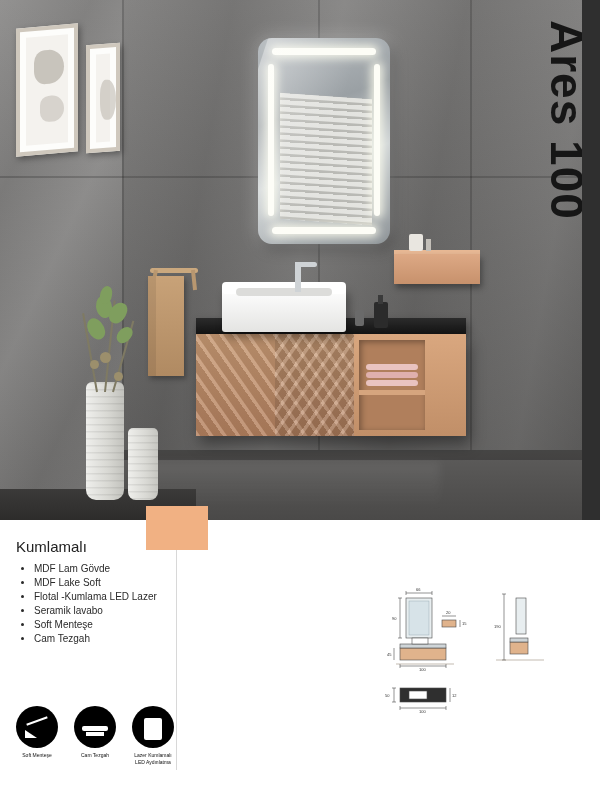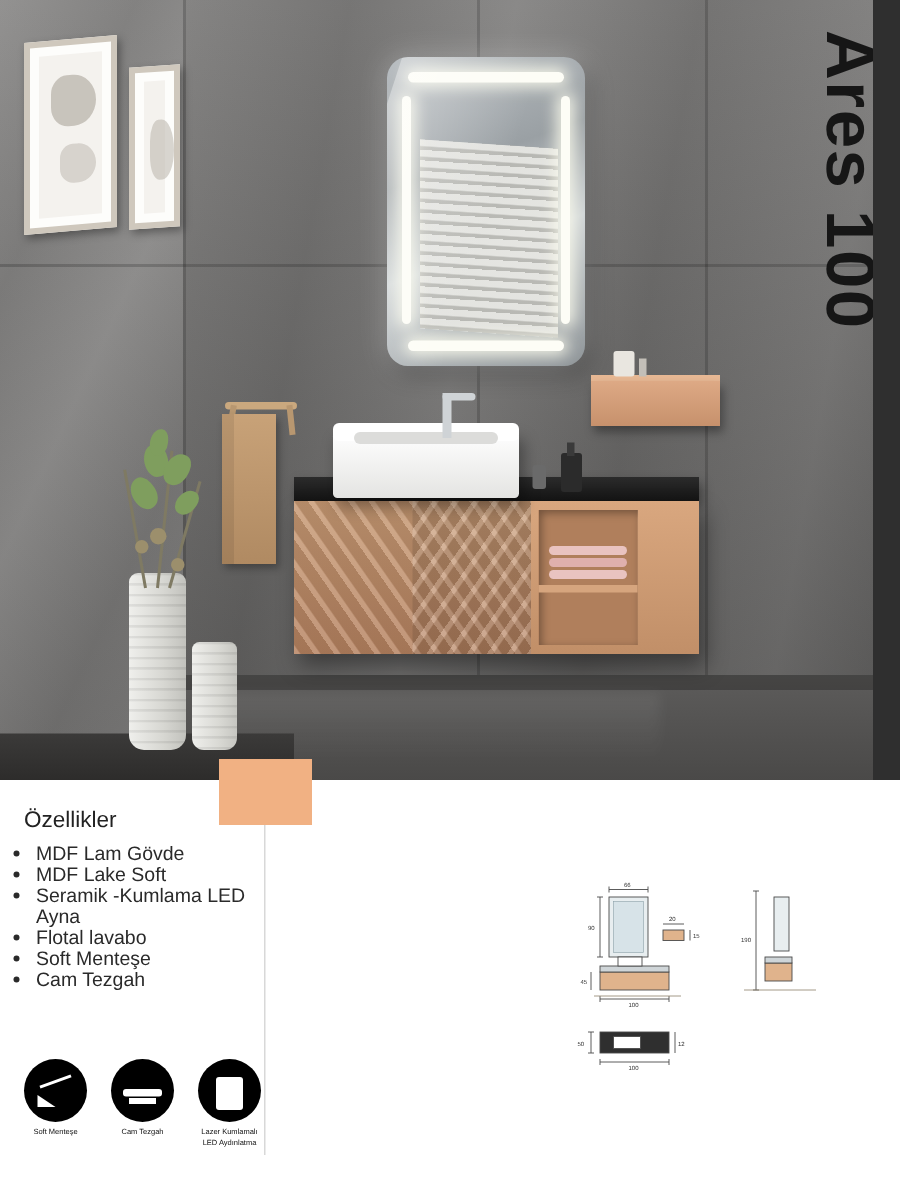--- a/index.html
+++ b/index.html
@@ -229,22 +229,22 @@
     background:#f1b183;
   }
 
   .feat-title {
     position:absolute; left:16px; top:538px;
     font-size: 15px; color:#222; font-weight:400;
   }
   .feat-list { position:absolute; left:24px; top:562px; width:160px; }
   .feat-list li {
     list-style: disc;
-    margin-left: 0;
-    font-size: 13px;
+    margin-left: 10px;
+    font-size: 10px;
     color:#2a2a2a;
     line-height: 14px;
   }
 
   
   .badges { position:absolute; left:14px; top:706px; display:flex; gap:12px; }
   .badge { width:46px; text-align:center; }
   .badge .disc {
     width:42px; height:42px; border-radius:50%;
     background:#000; margin:0 auto 4px auto; position:relative; overflow:hidden;
@@ -358,27 +358,27 @@
     <div class="title-vert">Ares 100</div>
   </div>
 
   <div class="right-strip"></div>
   <div class="right-strip-low"></div>
 
   <div class="lower"></div>
   <div class="divider-v"></div>
   <div class="swatch"></div>
 
-  <div class="feat-title">Özellikler</div>
+  <div class="feat-title">Kumlamalı</div>
 
   <ul class="feat-list">
     <li>MDF Lam Gövde</li>
     <li>MDF Lake Soft</li>
-    <li>Seramik -Kumlama LED Ayna</li>
-    <li>Flotal lavabo</li>
+    <li>Flotal -Kumlama LED Lazer</li>
+    <li>Seramik lavabo</li>
     <li>Soft Menteşe</li>
     <li>Cam Tezgah</li>
   </ul>
 
   <div class="badges">
     <div class="badge">
       <div class="disc">
         <div class="hinge-tri"></div>
         <div class="hinge-line2"></div>
       </div>

